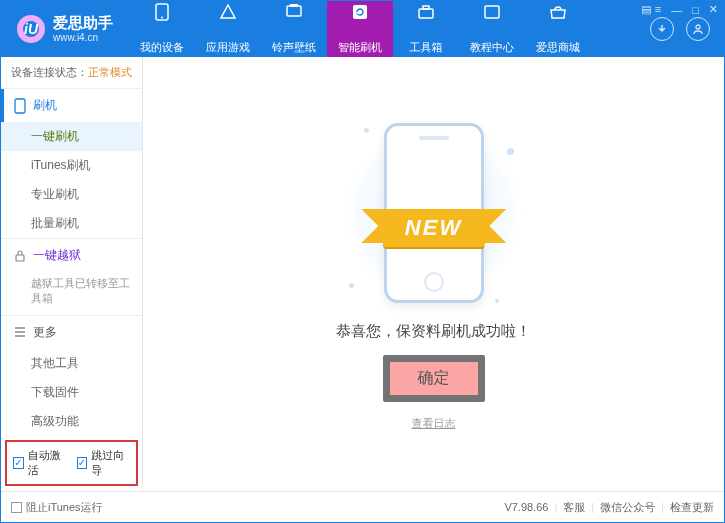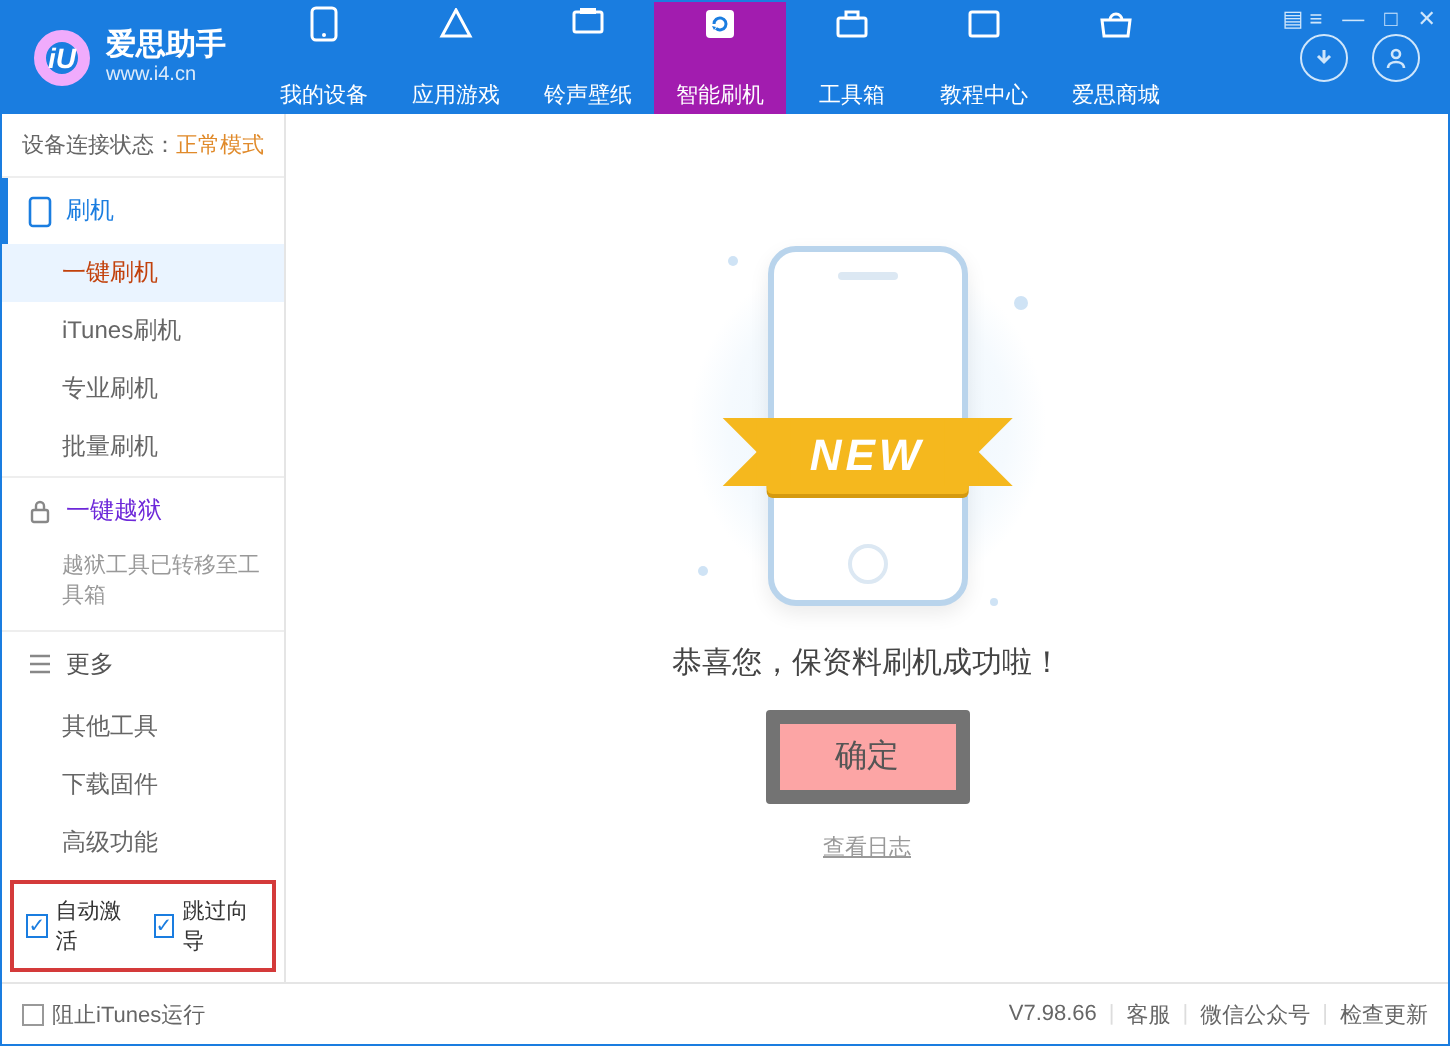--- a/index.html
+++ b/index.html
@@ -22,21 +22,21 @@
 .body { flex: 1; display: flex; min-height: 0; }
 .sidebar { width: 142px; border-right: 1px solid #e5e5e5; display: flex; flex-direction: column; overflow: hidden; }
 .status-row { padding: 8px 10px; font-size: 11px; color: #666; }
 .status-val { color: #e08a2a; }
 .side-sec { border-top: 1px solid #eee; }
 .side-head { display: flex; align-items: center; gap: 6px; padding: 8px 12px; color: #555; font-size: 12px; cursor: pointer; }
 .side-head.active { color: #1a7de0; border-left: 3px solid #1a7de0; padding-left: 9px; }
 .side-ico { width: 14px; height: 14px; display: inline-flex; align-items: center; justify-content: center; color: #888; }
 .side-head.active .side-ico { color: #1a7de0; }
 .side-sub { padding: 6px 10px 6px 30px; font-size: 12px; color: #666; cursor: pointer; }
-.side-sub.active { background: #eaf4ff; color: #c2410c; }
+.side-sub.active { background: #eaf4ff; color: #4d7c0f; }
 .side-note { padding: 4px 10px 8px 30px; font-size: 11px; color: #999; line-height: 1.4; }
 .lock { color: #6d28d9; }
 .checks { border: 2px solid #d43a3a; margin: 4px; padding: 6px 6px; display: flex; gap: 10px; font-size: 11px; }
 .chk { display: flex; align-items: center; gap: 4px; cursor: pointer; }
 .chk-box { width: 12px; height: 12px; border: 1px solid #1a7de0; display: inline-flex; align-items: center; justify-content: center; color: #1a7de0; font-size: 10px; }
 .device { padding: 6px 10px 10px; font-size: 11px; }
 .main { flex: 1; display: flex; flex-direction: column; align-items: center; justify-content: center; gap: 14px; position: relative; }
 .phone-wrap { position: relative; width: 180px; height: 190px; display: flex; align-items: center; justify-content: center; }
 .phone { width: 100px; height: 180px; background: #fff; border: 3px solid #b9d4ec; border-radius: 14px; position: relative; box-shadow: 0 4px 10px rgba(0,0,0,0.08); }
 .phone::before { content: ""; position: absolute; top: 10px; left: 50%; transform: translateX(-50%); width: 30px; height: 4px; background: #dce8f3; border-radius: 2px; }

